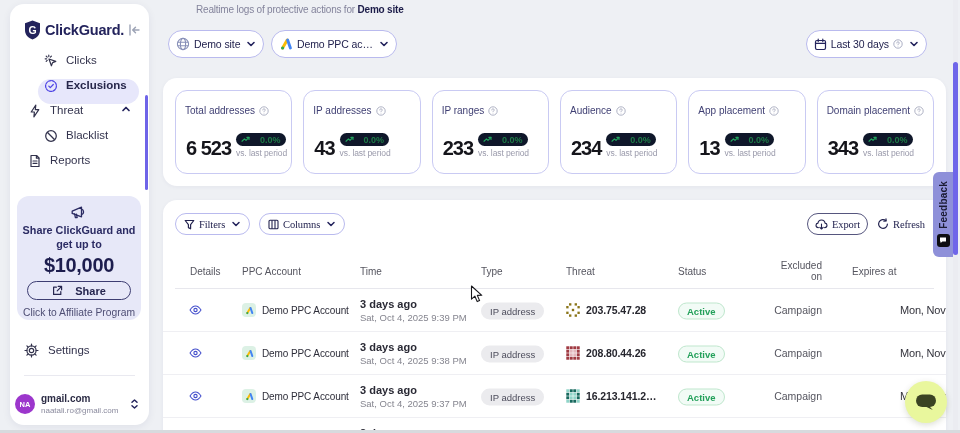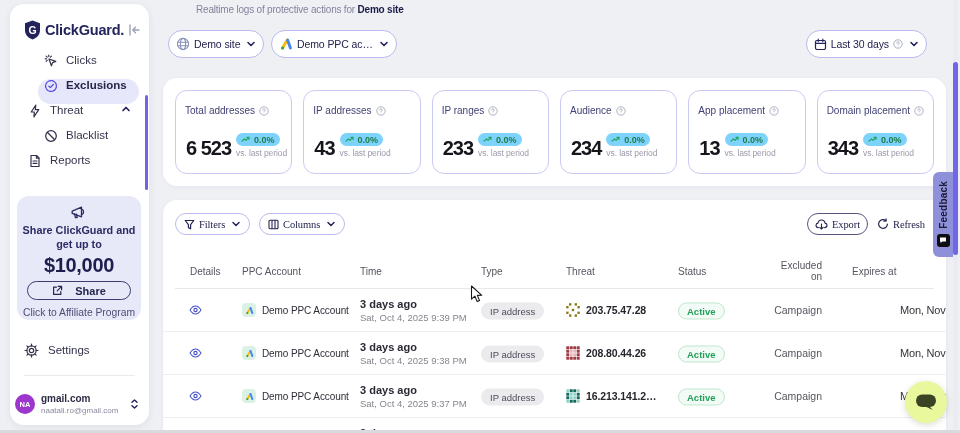--- a/index.html
+++ b/index.html
@@ -79,21 +79,21 @@
   .stats-panel {
     position:absolute; left:163px; top:78px; width:783px; height:108px;
     background:#fff; border-radius:14px; box-shadow:0 1px 4px rgba(30,30,90,.05);
     display:flex; gap:11px; padding:12px;
   }
   .stat-card { flex:1; border:1px solid #c9caf3; border-radius:12px; padding:14px 9px 9px; position:relative; background:#fff; min-width:0; }
   .stat-title { display:flex; align-items:center; gap:4px; font-size:10px; font-weight:500; color:#3f3f73; white-space:nowrap; }
   .stat-bottom { position:absolute; left:10px; bottom:15px; display:flex; align-items:flex-end; gap:5px; white-space:nowrap; }
   .stat-value { font-size:20px; font-weight:700; color:#15151b; letter-spacing:-1px; line-height:20px; white-space:nowrap; }
   .stat-meta { display:flex; flex-direction:column; align-items:flex-start; }
-  .stat-badge { display:inline-flex; align-items:center; gap:4px; background:#7dd3fc; color:#1e7c47;
+  .stat-badge { display:inline-flex; align-items:center; gap:10px; background:#0f172a; color:#1e7c47;
                 font-size:9px; font-weight:700; border-radius:8px; padding:1.5px 5px; }
   .stat-vs { font-size:8.5px; color:#9a9aab; margin-top:2px; white-space:nowrap; letter-spacing:-.1px; }
   .help-ic { width:10px; height:10px; flex:0 0 auto; }
 
   
   .table-panel {
     position:absolute; left:163px; top:200px; width:783px; height:260px;
     background:#fff; border-radius:14px; box-shadow:0 1px 4px rgba(30,30,90,.05);
     overflow:hidden;
   }

